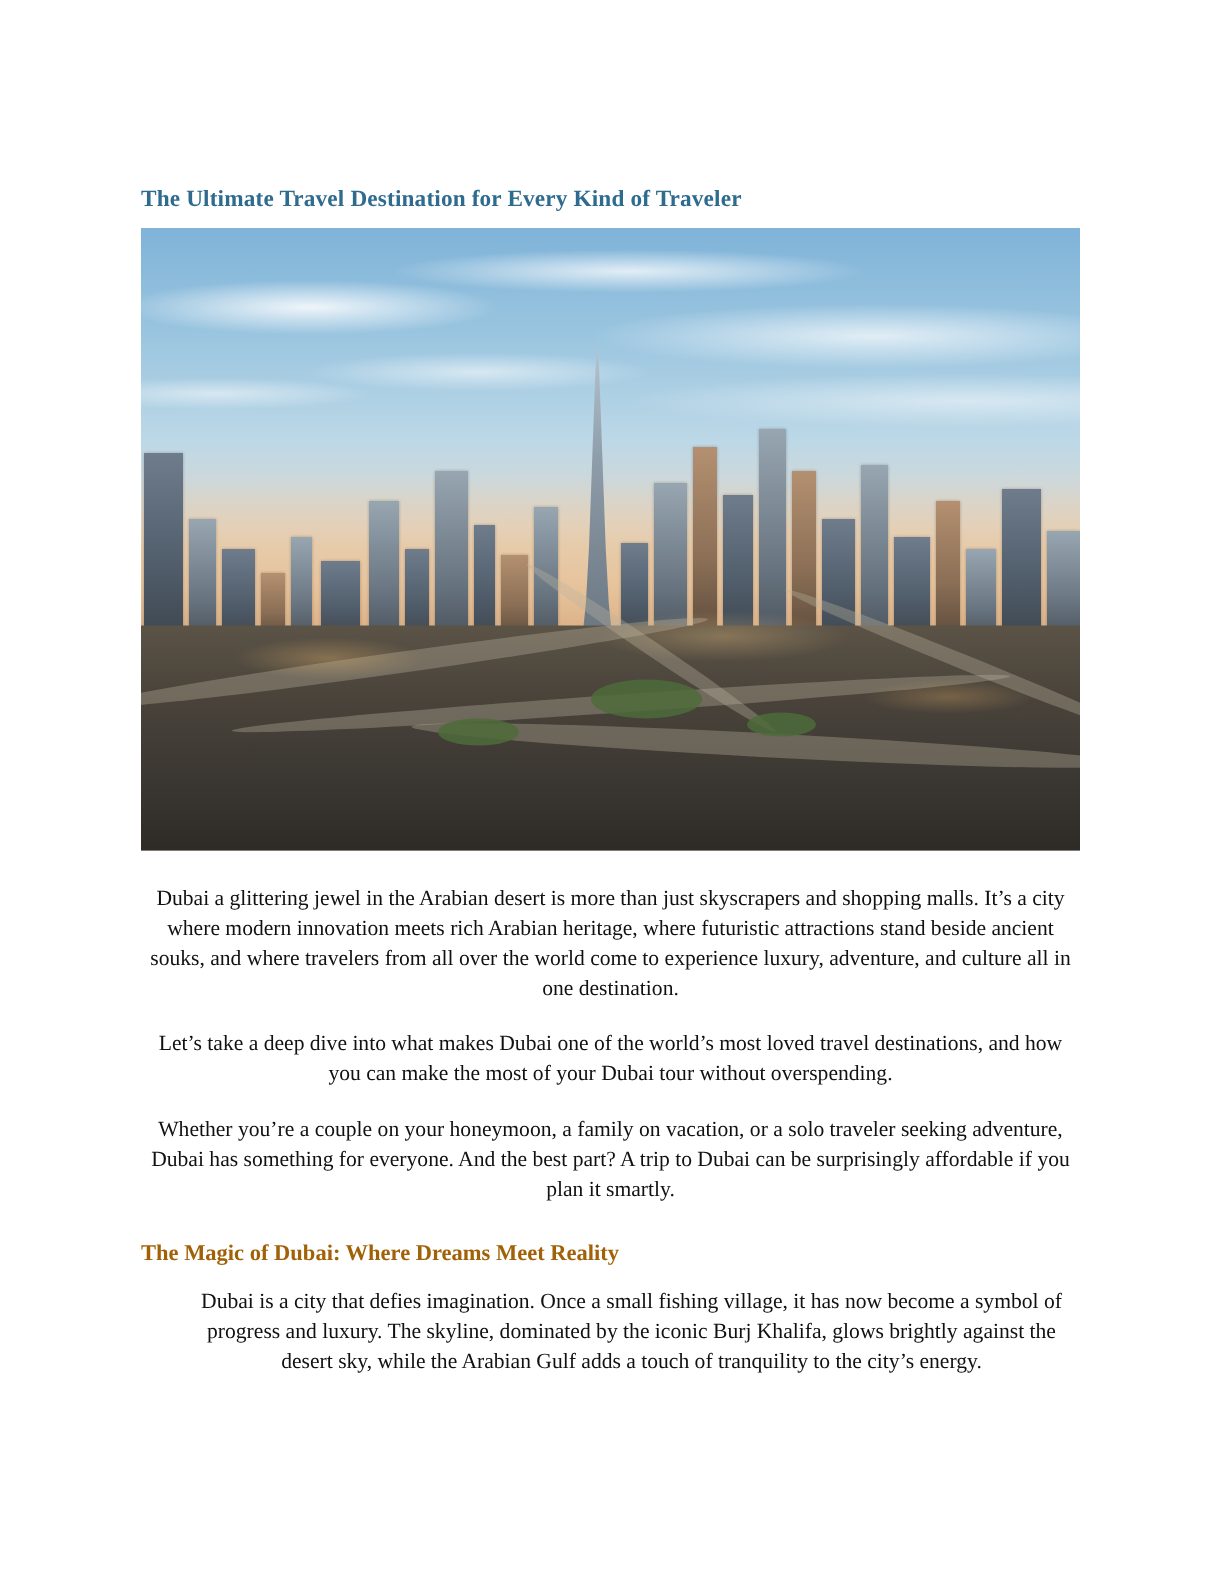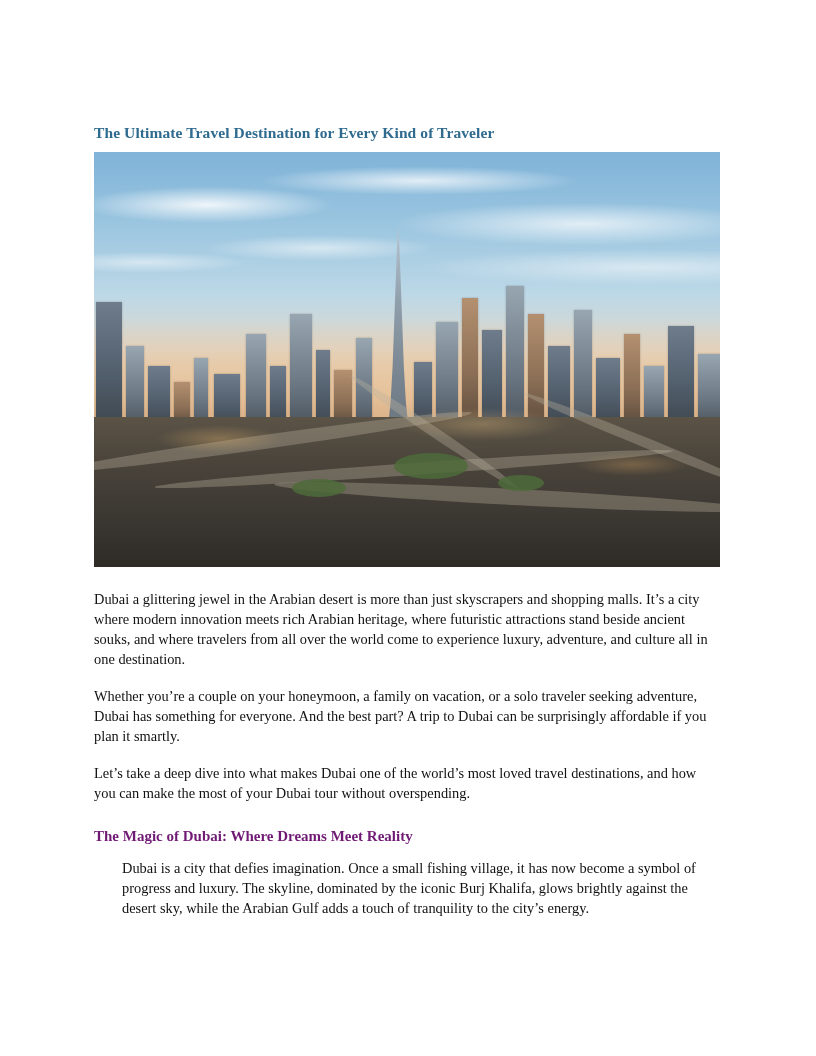--- a/index.html
+++ b/index.html
@@ -34,31 +34,31 @@
     font-weight: bold;
     color: #2e6b8f;
     margin: 0 0 9px 0;
     letter-spacing: 0.1px;
     line-height: 1.2;
   }
   h2.subhead {
     font-family: "Liberation Serif", serif;
     font-size: 15px;
     font-weight: bold;
-    color: #701a75;
+    color: #a16207;
     margin: 24px 0 13px 0;
     line-height: 1.2;
   }
   p.body-text {
     font-family: "Liberation Serif", serif;
     font-size: 14.4px;
     line-height: 1.39;
     color: #111111;
     margin: 0 0 17px 0;
-    text-align: left;
+    text-align: center;
   }
   p.body-text:last-child { margin-bottom: 0; margin-left: 28px; }
 
   
   .hero {
     position: relative;
     width: 626px;
     height: 415px;
     margin: 0 0 22px 0;
     overflow: hidden;
@@ -204,22 +204,22 @@
         <div class="green" style="left:300px;top:36px;width:74px;height:26px;"></div>
         <div class="green" style="left:198px;top:62px;width:54px;height:18px;"></div>
         <div class="green" style="left:404px;top:58px;width:46px;height:16px;"></div>
       </div>
 
       <div class="glow"></div>
     </div>
 
     <p class="body-text">Dubai a glittering jewel in the Arabian desert is more than just skyscrapers and shopping malls. It’s a city where modern innovation meets rich Arabian heritage, where futuristic attractions stand beside ancient souks, and where travelers from all over the world come to experience luxury, adventure, and culture all in one destination.</p>
 
+    <p class="body-text">Let’s take a deep dive into what makes Dubai one of the world’s most loved travel destinations, and how you can make the most of your Dubai tour without overspending.</p>
+
     <p class="body-text">Whether you’re a couple on your honeymoon, a family on vacation, or a solo traveler seeking adventure, Dubai has something for everyone. And the best part? A trip to Dubai can be surprisingly affordable if you plan it smartly.</p>
-
-    <p class="body-text">Let’s take a deep dive into what makes Dubai one of the world’s most loved travel destinations, and how you can make the most of your Dubai tour without overspending.</p>
 
     <h2 class="subhead">The Magic of Dubai: Where Dreams Meet Reality</h2>
 
     <p class="body-text">Dubai is a city that defies imagination. Once a small fishing village, it has now become a symbol of progress and luxury. The skyline, dominated by the iconic Burj Khalifa, glows brightly against the desert sky, while the Arabian Gulf adds a touch of tranquility to the city’s energy.</p>
 
   </div>
 </div>
 
 </body></html>

